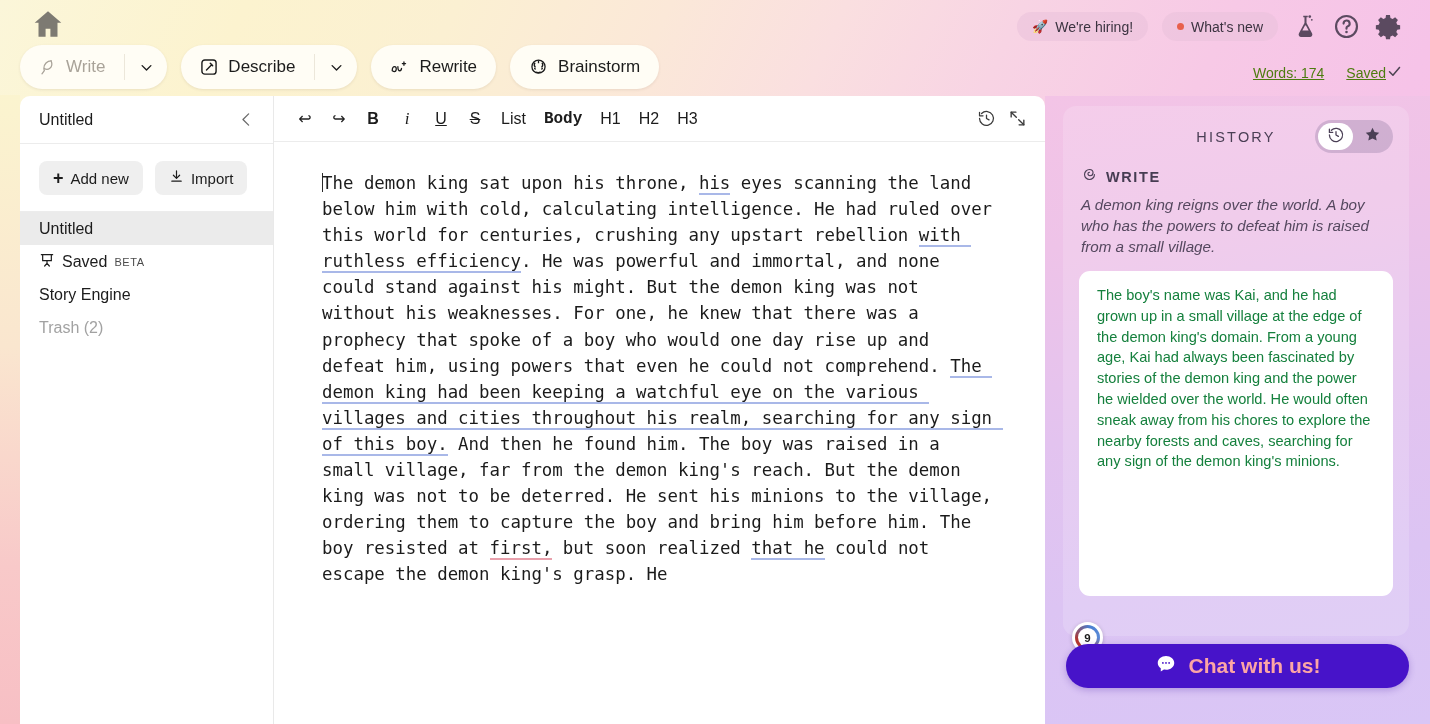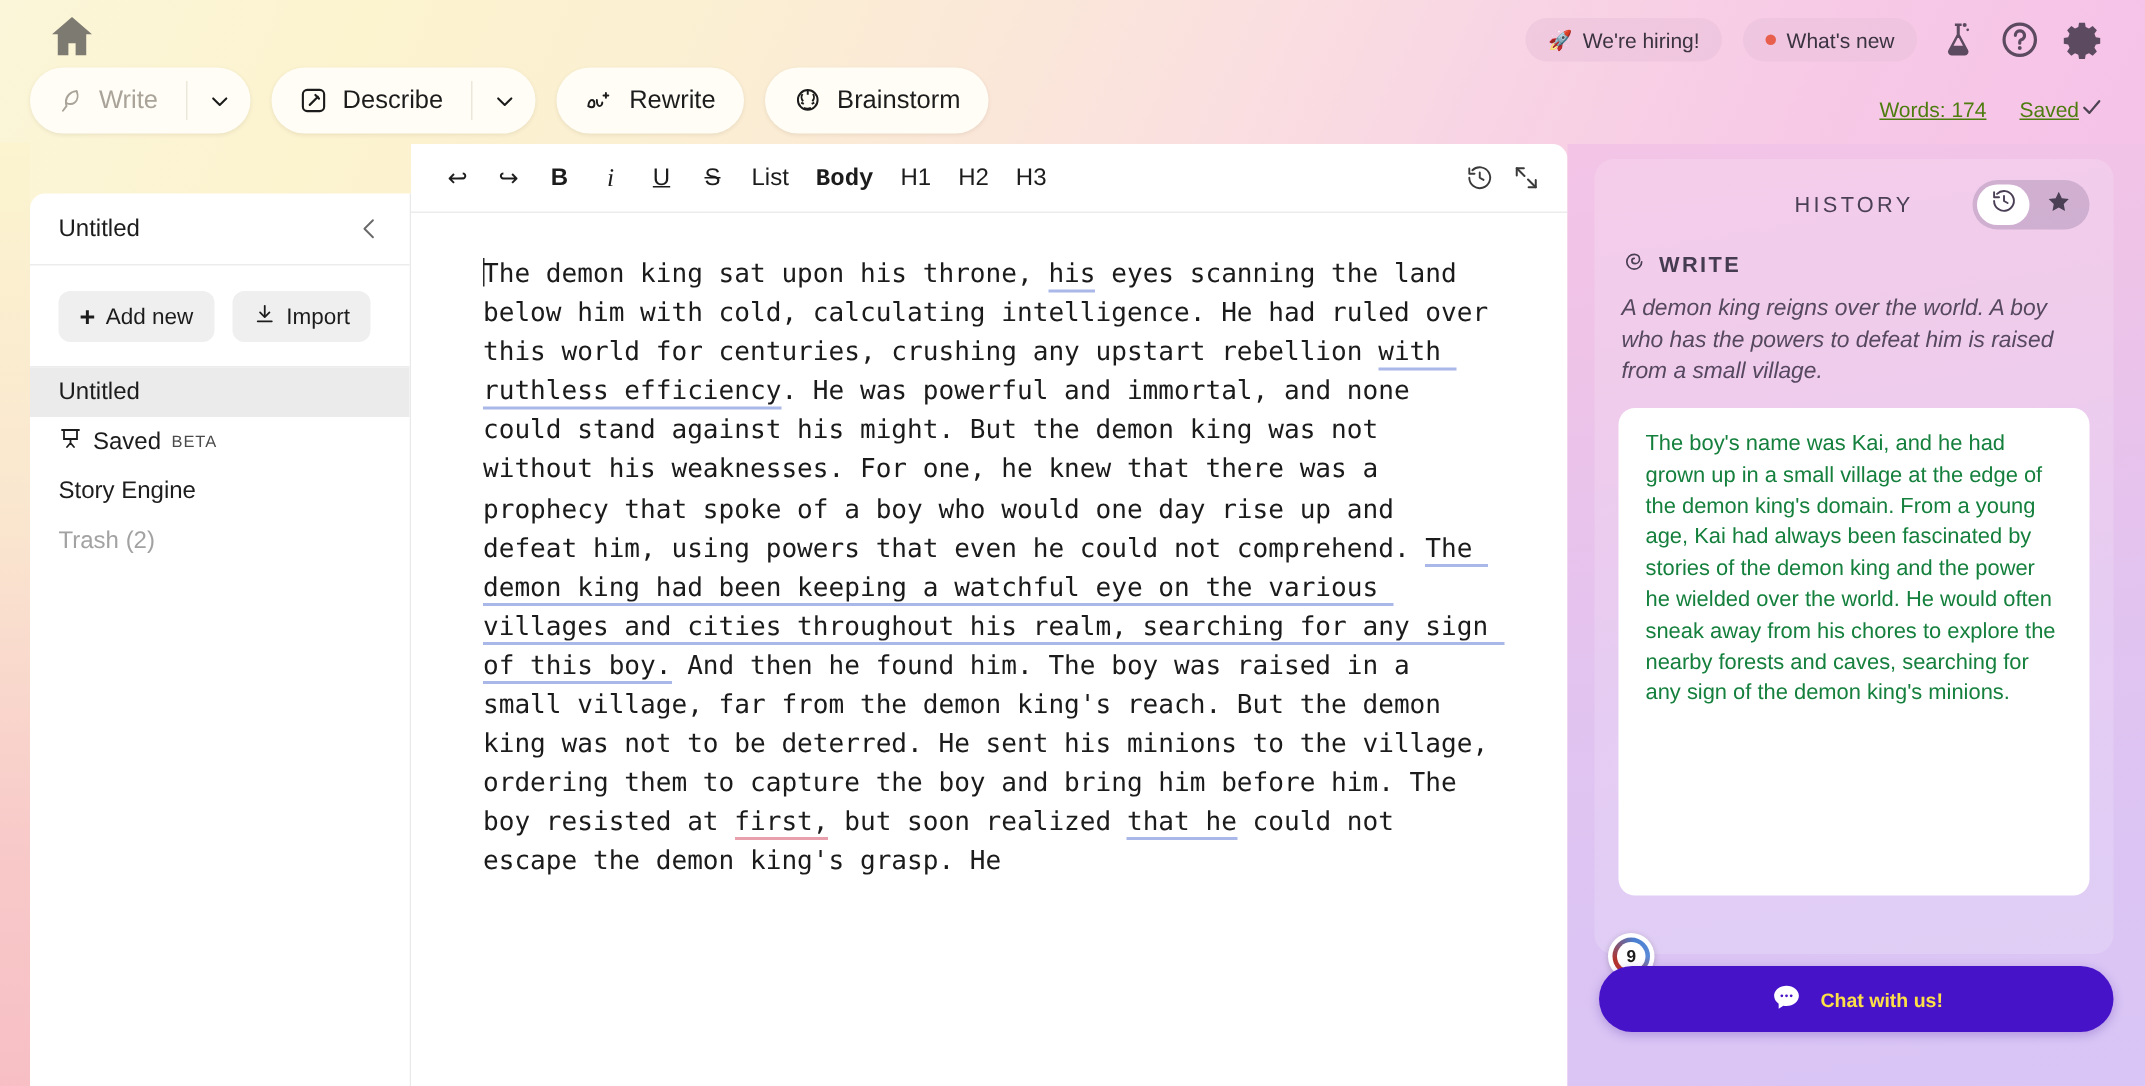--- a/index.html
+++ b/index.html
@@ -84,21 +84,20 @@
     position: absolute; left: 0; top: 95px; width: 20px; bottom: 0;
     background: linear-gradient(180deg, #fbf4cf 0%, #fae6cf 40%, #f8c9c9 75%, #f7bfc4 100%);
   }
 
   
   .sidebar {
     position: absolute; left: 20px; top: 96px; width: 254px; bottom: 0;
     background: #ffffff;
     border-top-left-radius: 10px;
     border-right: 1px solid #e9e9e9;
-    margin-top: 33px;
   }
   .sb-head {
     height: 48px; display: flex; align-items: center;
     padding: 0 14px 0 19px;
     border-bottom: 1px solid #ececec;
   }
   .sb-title { font-size: 16px; color: #1c1c1c; flex: 1; }
   .sb-collapse { cursor: pointer; display: flex; align-items: center; padding: 4px; }
   .sb-actions {
     display: flex; gap: 12px; padding: 17px 19px 16px 19px;
@@ -238,21 +237,21 @@
   .badge9 .inner {
     width: 19px; height: 19px; border-radius: 50%; background: #fff;
     display: flex; align-items: center; justify-content: center;
     font-size: 11.5px; font-weight: 700; color: #1b1b1b;
   }
   .chat-btn {
     position: absolute; left: 21px; right: 21px; bottom: 36px;
     height: 44px; border-radius: 22px;
     background: #4713c9;
     display: flex; align-items: center; justify-content: center; gap: 12px;
-    color: #fde047; font-size: 13px; font-weight: 600;
+    color: #fca5a5; font-size: 21px; font-weight: 600;
     cursor: pointer;
     box-shadow: 0 2px 7px rgba(60,20,160,.28);
   }
 </style>
 </head>
 <body>
 
 <div class="header">
 
   <div class="home-icon">

